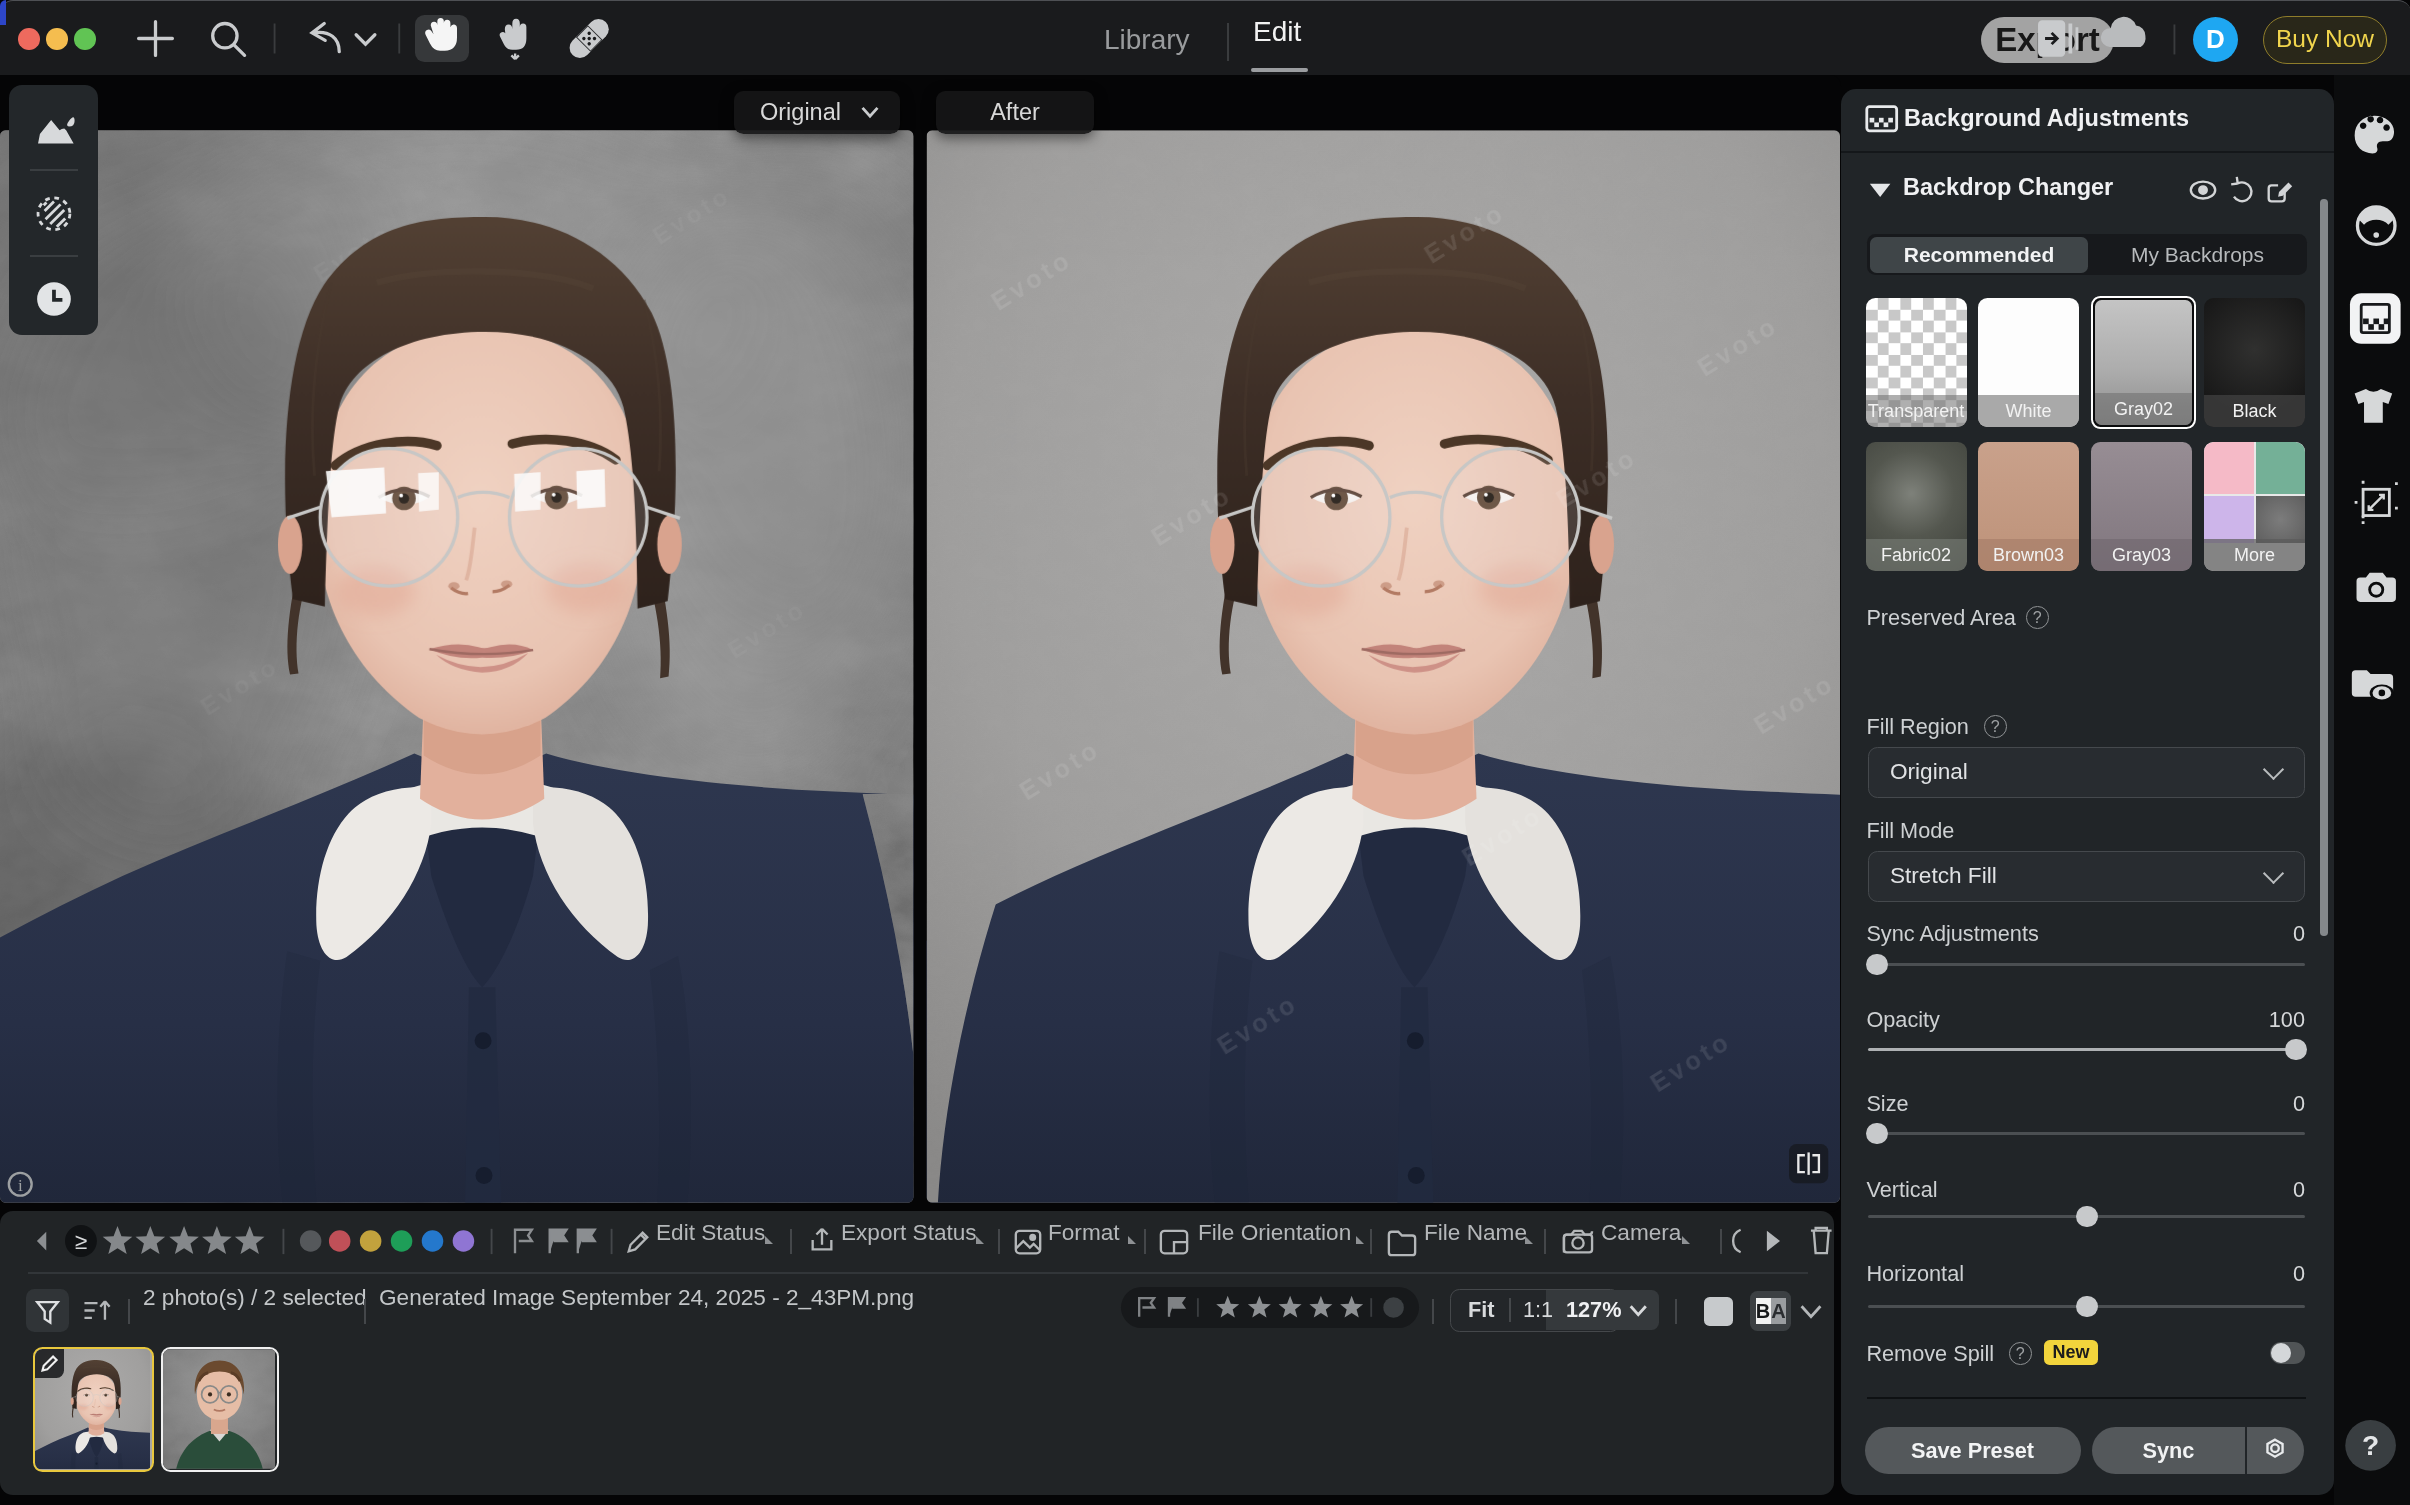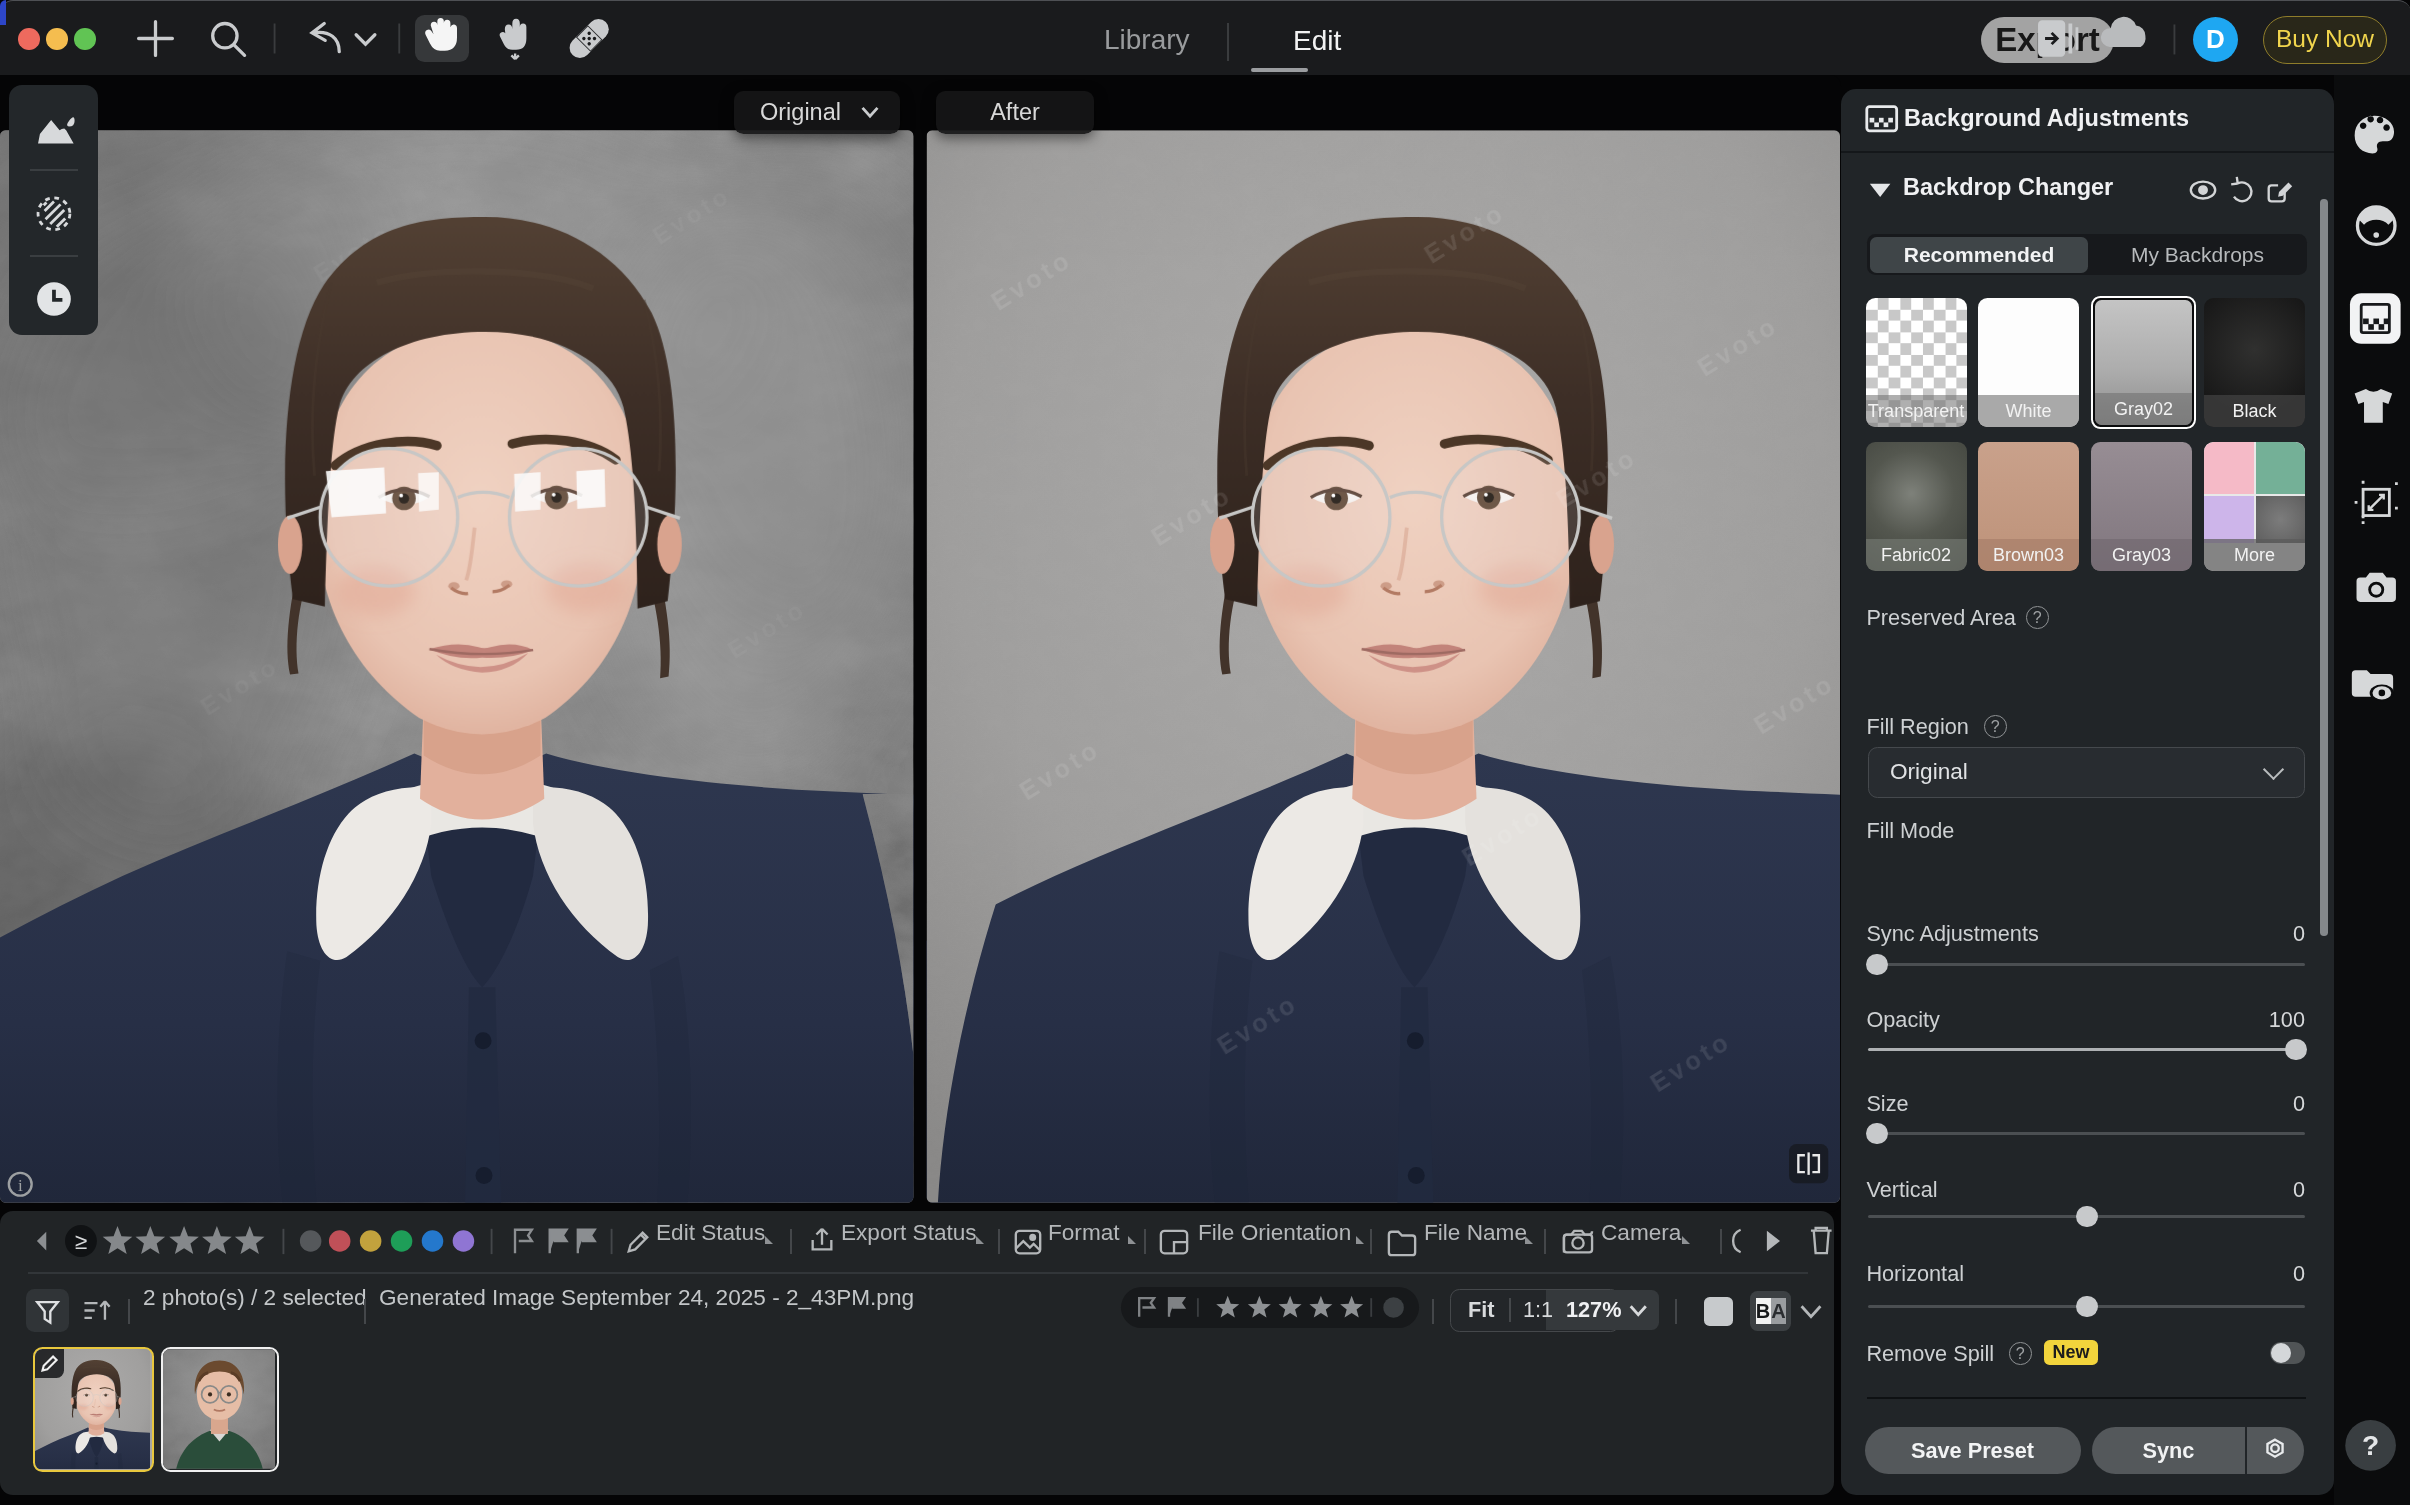--- a/index.html
+++ b/index.html
@@ -100,21 +100,21 @@
           <circle cx="-4" cy="-4" r="1.8"></circle>
             <circle cx="4" cy="-4" r="1.8"></circle>
           <circle cx="0" cy="0" r="1.8"></circle>
           <circle cx="-4" cy="4" r="1.8"></circle>
             <circle cx="4" cy="4" r="1.8"></circle>
         </g>
       </g>
     </svg>
     <div class="abs" id="libtab" style="left:1104px; top:22.6px;">Library</div>
     <div class="abs sep-v" style="left:1227px; top:21.7px; height:38px;"></div>
-    <div class="abs" id="edittab" style="left:1253px; top:24px;margin-left:40px;">Edit</div>
+    <div class="abs" id="edittab" style="left:1253px; top:15px;">Edit</div>
     <div class="abs" id="editline" style="left:1251px; top:67px; width:57px;"></div>
     <div class="abs" id="exportbtn">Export</div>
     <svg class="abs" width="377" height="75" style="left:2015px;top:0;" viewBox="0 0 400 80">
 
       <g stroke="#c9cbcd" stroke-width="3" fill="none">
         <rect x="25" y="22" width="26" height="36" rx="3" fill="#c9cbcd"></rect>
         <path d="M31 40 h12 m-5 -6 l6 6 l-6 6" stroke="#1a1b1d" stroke-width="3"></path>
         <line x1="58" y1="24" x2="58" y2="56" stroke-width="4"></line>
         <line x1="65" y1="28" x2="65" y2="52" stroke-width="3"></line>
       </g>
@@ -600,20 +600,23 @@
     <div class="abs slabel" style="left:25.4px; top:516px;">Preserved Area</div>
     <div class="abs qm" style="left:185px; top:517px;"></div>
 
     <div class="abs slabel" style="left:25.4px; top:625px;">Fill Region</div>
     <div class="abs qm" style="left:143px; top:626px;"></div>
     <div class="abs drop" style="top:658px;">Original
       <div class="chev" style="right:22.6px; top:14px;"></div>
     </div>
 
     <div class="abs slabel" style="left:25.4px; top:729px;">Fill Mode</div>
+    <div class="abs drop" style="top:762px;">Stretch Fill
+      <div class="chev" style="right:22.6px; top:14px;"></div>
+    </div>
 
     <div class="abs slabel" style="left:25.4px; top:832px;">Sync Adjustments</div>
     <div class="abs sval" style="left:433px; top:832px; width:31px; text-align:right;">0</div>
     <div class="abs track" style="top:874px;">
         <div class="knob" style="left:-1.9px;"></div>
       </div>
 
     <div class="abs slabel" style="left:25.4px; top:918px;">Opacity</div>
     <div class="abs sval" style="left:405px; top:918px; width:59px; text-align:right;">100</div>
     <div class="abs track" style="top:959px; background:#aeb1b3;">

